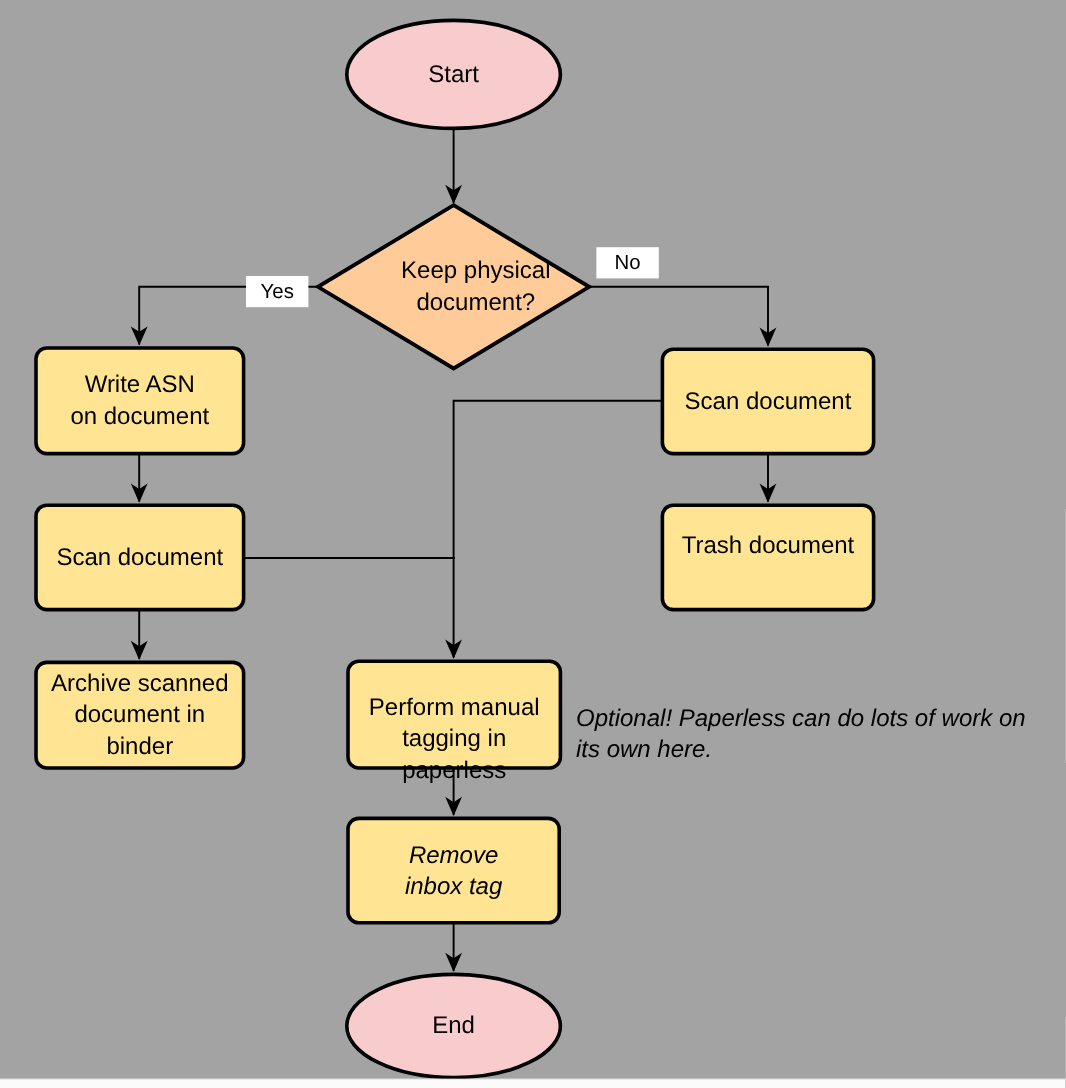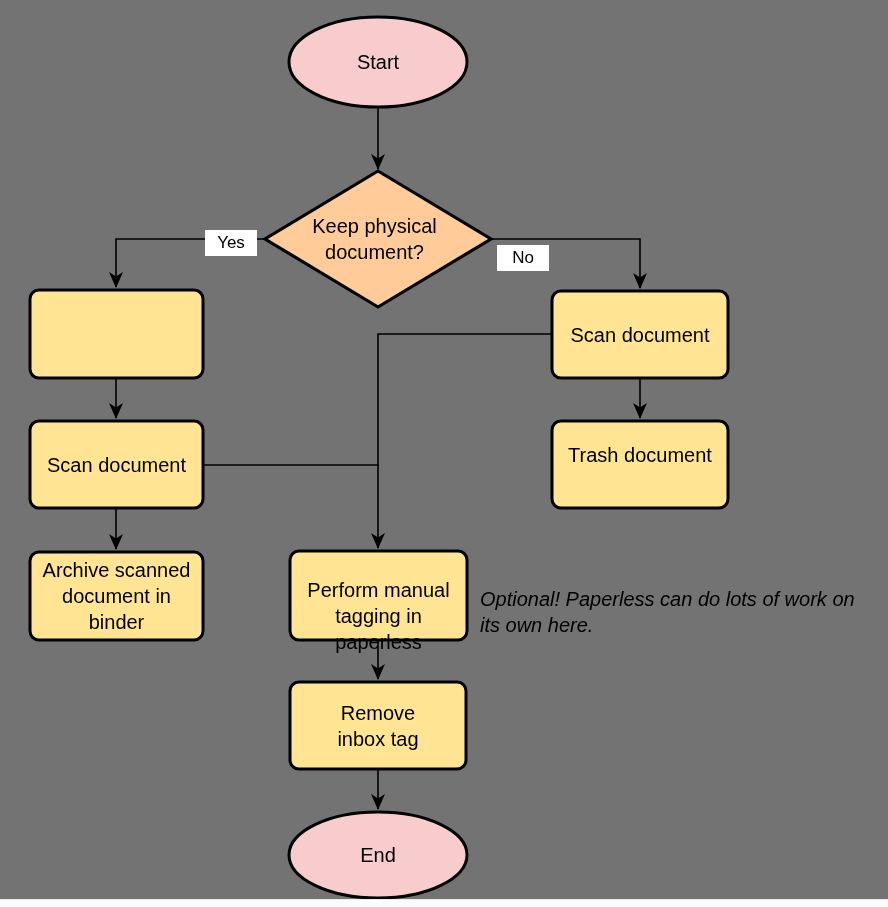--- a/index.html
+++ b/index.html
@@ -4,21 +4,21 @@
 <style>
   html,body{margin:0;padding:0;}
   body{
     font-family:"Liberation Sans", sans-serif;
     background:#ffffff;
   }
   .canvas{
     position:relative;
     width:888px;
     height:907px;
-    background:#737373;
+    background:#a3a3a3;
     overflow:hidden;
   }
   svg.layer{
     position:absolute;
     left:0;top:0;
     width:888px;height:907px;
   }
   .shape{
     stroke:#000000;
   }
@@ -95,44 +95,46 @@
     <rect class="shape" x="30" y="552" width="173" height="88" rx="9" stroke-width="3" fill="#FFE593"></rect>
     <rect class="shape" x="552" y="291" width="176" height="87" rx="9" stroke-width="3" fill="#FFE593"></rect>
     <rect class="shape" x="552" y="421" width="176" height="87" rx="9" stroke-width="3" fill="#FFE593"></rect>
     <rect class="shape" x="290" y="551" width="177" height="89" rx="9" stroke-width="3" fill="#FFE593"></rect>
     <rect class="shape" x="290" y="682" width="176" height="87" rx="9" stroke-width="3" fill="#FFE593"></rect>
     <ellipse class="shape" cx="378" cy="855" rx="89" ry="43" stroke-width="3" fill="#F8CCCC"></ellipse>
   </svg>
 
   <div class="node-label" style="left:289px;top:17px;width:178px;height:90px;">Start</div>
 
-  <div class="node-label" style="left:272px;top:171px;width:205px;height:136px;">Keep physical
+  <div class="node-label" style="left:294px;top:171px;width:205px;height:136px;">Keep physical
 document?</div>
 
+  <div class="node-label" style="left:30px;top:290px;width:173px;height:88px;">Write ASN
+on document</div>
 
   <div class="node-label" style="left:30px;top:421px;width:173px;height:87px;">Scan document</div>
 
   <div class="node-label" style="left:30px;top:552px;width:173px;height:88px;border-radius:22px;">Archive scanned
 document in
 binder</div>
 
   <div class="node-label" style="left:552px;top:291px;width:176px;height:87px;">Scan document</div>
 
   <div class="node-label" style="left:552px;top:421px;width:176px;height:67px;">Trash document</div>
 
   <div class="node-label" style="left:290px;top:551px;width:177px;height:89px;margin-top:20px;">Perform manual
 tagging in
 paperless</div>
 
-  <div class="node-label" style="left:290px;top:682px;width:176px;height:88px;">Remove
+  <div class="node-label" style="left:290px;top:682px;width:176px;height:88px;font-style:italic;">Remove
 inbox tag</div>
 
   <div class="node-label" style="left:289px;top:812px;width:178px;height:86px;">End</div>
 
   <div class="edge-label" style="left:205px;top:206px;width:48px;height:26px;margin-top:24px;">Yes</div>
 
-  <div class="edge-label" style="left:497px;top:206px;width:48px;height:26px;margin-top:39px;">No</div>
+  <div class="edge-label" style="left:497px;top:206px;width:48px;height:26px;">No</div>
 
   <div class="annotation">Optional! Paperless can do lots of work on
 its own here.</div>
 
   <div class="footer-strip"></div>
 </div>
 
 </body></html>

